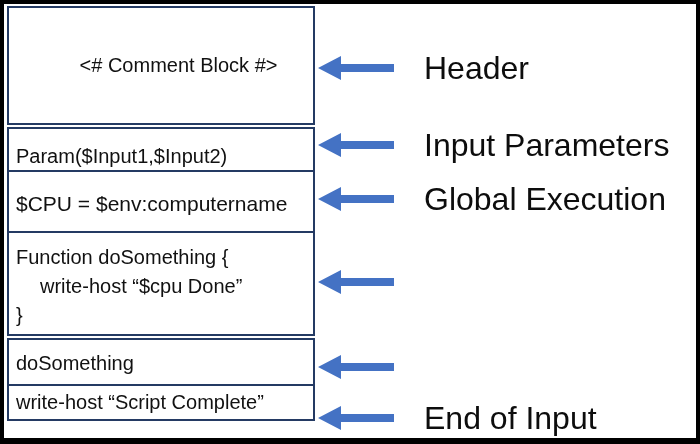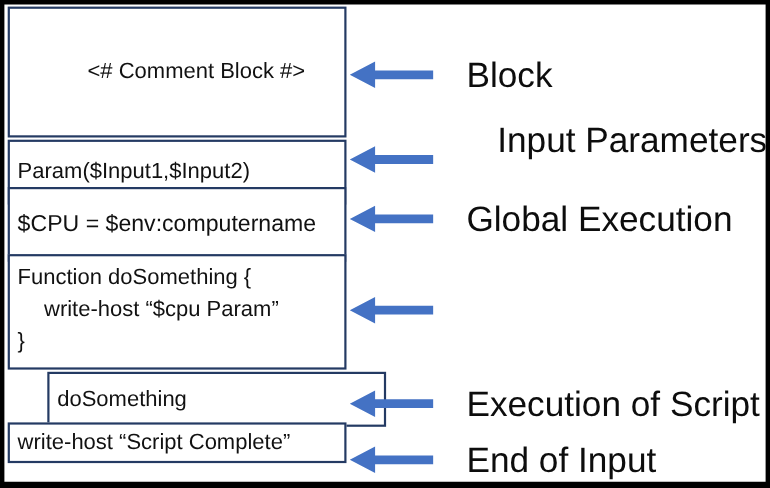--- a/index.html
+++ b/index.html
@@ -27,22 +27,22 @@
     flex-direction: column;
     justify-content: center;
   }
   .code-line { padding-left: 7px; white-space: nowrap; }
   .code-line.center { padding-left: 0; text-align: center; }
   .code-line.indent { padding-left: 31px; }
 
   .box-1 { top: 2px;   height: 119px; padding-left: 35px; }
   .box-2 { top: 123px; height: 59px; }
   .box-3 { top: 166px; height: 68px; font-size: 21px; }
-  .box-4 { top: 227px; height: 105px; justify-content: flex-start; padding-top: 5px; line-height: 29px; }
-  .box-5 { top: 334px; height: 50px; margin-left: 36px; }
+  .box-4 { top: 227px; height: 105px; justify-content: center; padding-top: 5px; line-height: 29px; }
+  .box-5 { top: 334px; height: 50px; }
   .box-6 { top: 380px; height: 37px; }
 
   .arrow {
     position: absolute;
     left: 314px;
     width: 76px; height: 26px;
     color: #4472C4;
   }
   .arrow svg { display: block; }
   .arrow-1 { top: 51px; }
@@ -54,21 +54,21 @@
 
   .label {
     position: absolute;
     left: 420px;
     height: 44px; line-height: 44px;
     font-size: 32px;
     color: #0d0d0d;
     white-space: nowrap;
   }
   .label-1 { top: 42px; }
-  .label-2 { top: 101px; margin-left: 28px; }
+  .label-2 { top: 119px; }
   .label-3 { top: 173px; }
   .label-4 { top: 256px; }
   .label-5 { top: 341px; }
   .label-6 { top: 392px; }
 </style>
 </head>
 <body>
 
 <div class="frame" style="border-color: rgb(0, 0, 0); background: rgb(255, 255, 255);">
 
@@ -79,21 +79,21 @@
   <div class="code-box box-2" style="border-color: rgb(36, 58, 99);">
     <div class="code-line">Param($Input1,$Input2)</div>
   </div>
 
   <div class="code-box box-3" style="border-color: rgb(36, 58, 99);">
     <div class="code-line">$CPU = $env:computername</div>
   </div>
 
   <div class="code-box box-4" style="border-color: rgb(36, 58, 99);">
     <div class="code-line">Function doSomething {</div>
-    <div class="code-line indent">write-host “$cpu Param”</div>
+    <div class="code-line indent">write-host “$cpu Done”</div>
     <div class="code-line">}</div>
   </div>
 
   <div class="code-box box-5" style="border-color: rgb(36, 58, 99);">
     <div class="code-line">doSomething</div>
   </div>
 
   <div class="code-box box-6" style="border-color: rgb(36, 58, 99);">
     <div class="code-line">write-host “Script Complete”</div>
   </div>
@@ -122,19 +122,18 @@
     <svg width="76" height="26" viewBox="0 0 76 26">
         <polygon points="0,13 23,1 23,9 76,9 76,17 23,17 23,25" fill="currentColor"></polygon>
       </svg>
   </div>
   <div class="arrow arrow-6" style="color: rgb(68, 114, 196);">
     <svg width="76" height="26" viewBox="0 0 76 26">
         <polygon points="0,13 23,1 23,9 76,9 76,17 23,17 23,25" fill="currentColor"></polygon>
       </svg>
   </div>
 
-  <div class="label label-1">Block</div>
+  <div class="label label-1">Header</div>
   <div class="label label-2">Input Parameters</div>
   <div class="label label-3">Global Execution</div>
-  <div class="label label-5">Execution of Script</div>
   <div class="label label-6">End of Input</div>
 
 </div>
 
 </body></html>

